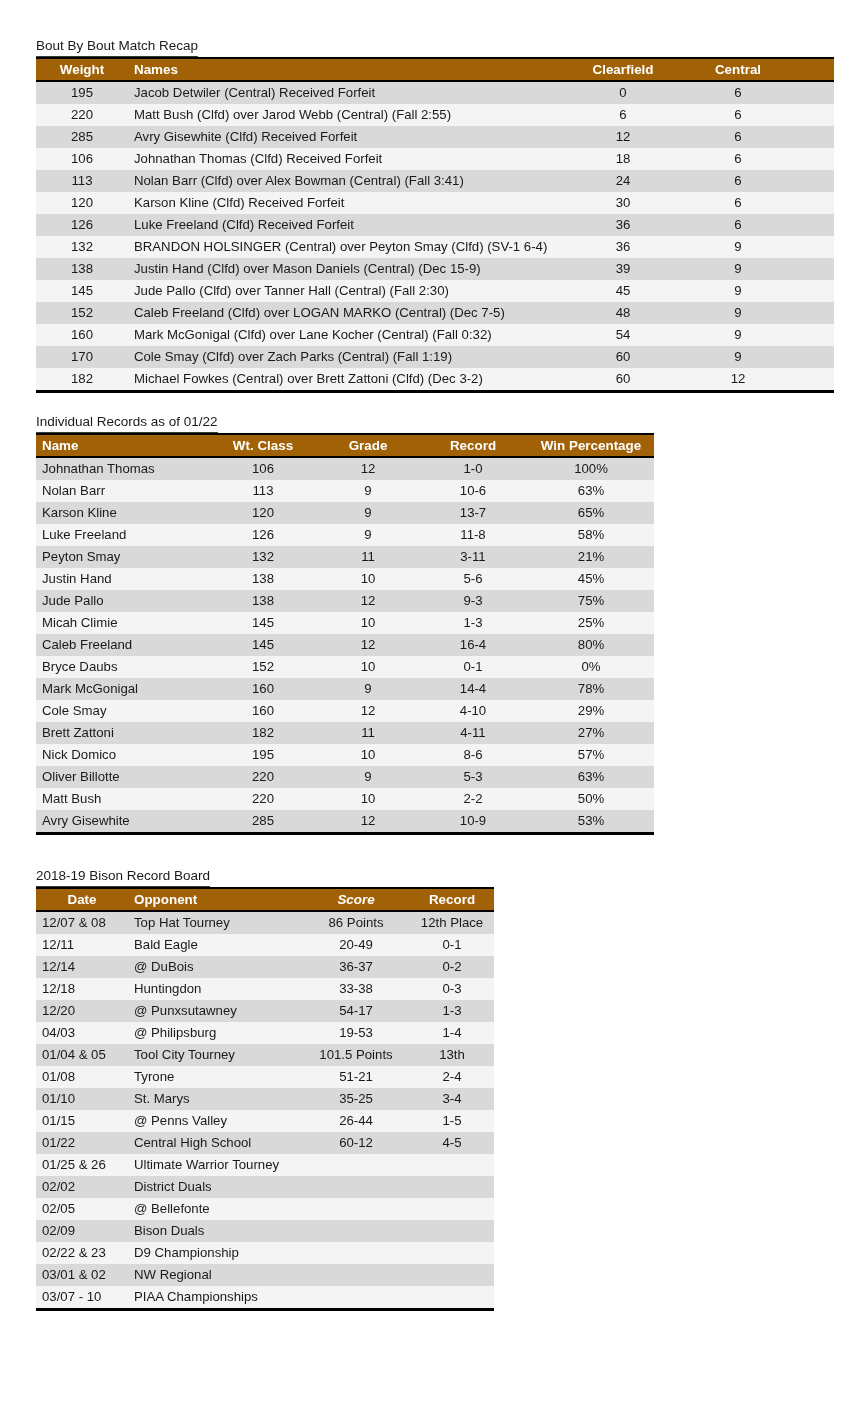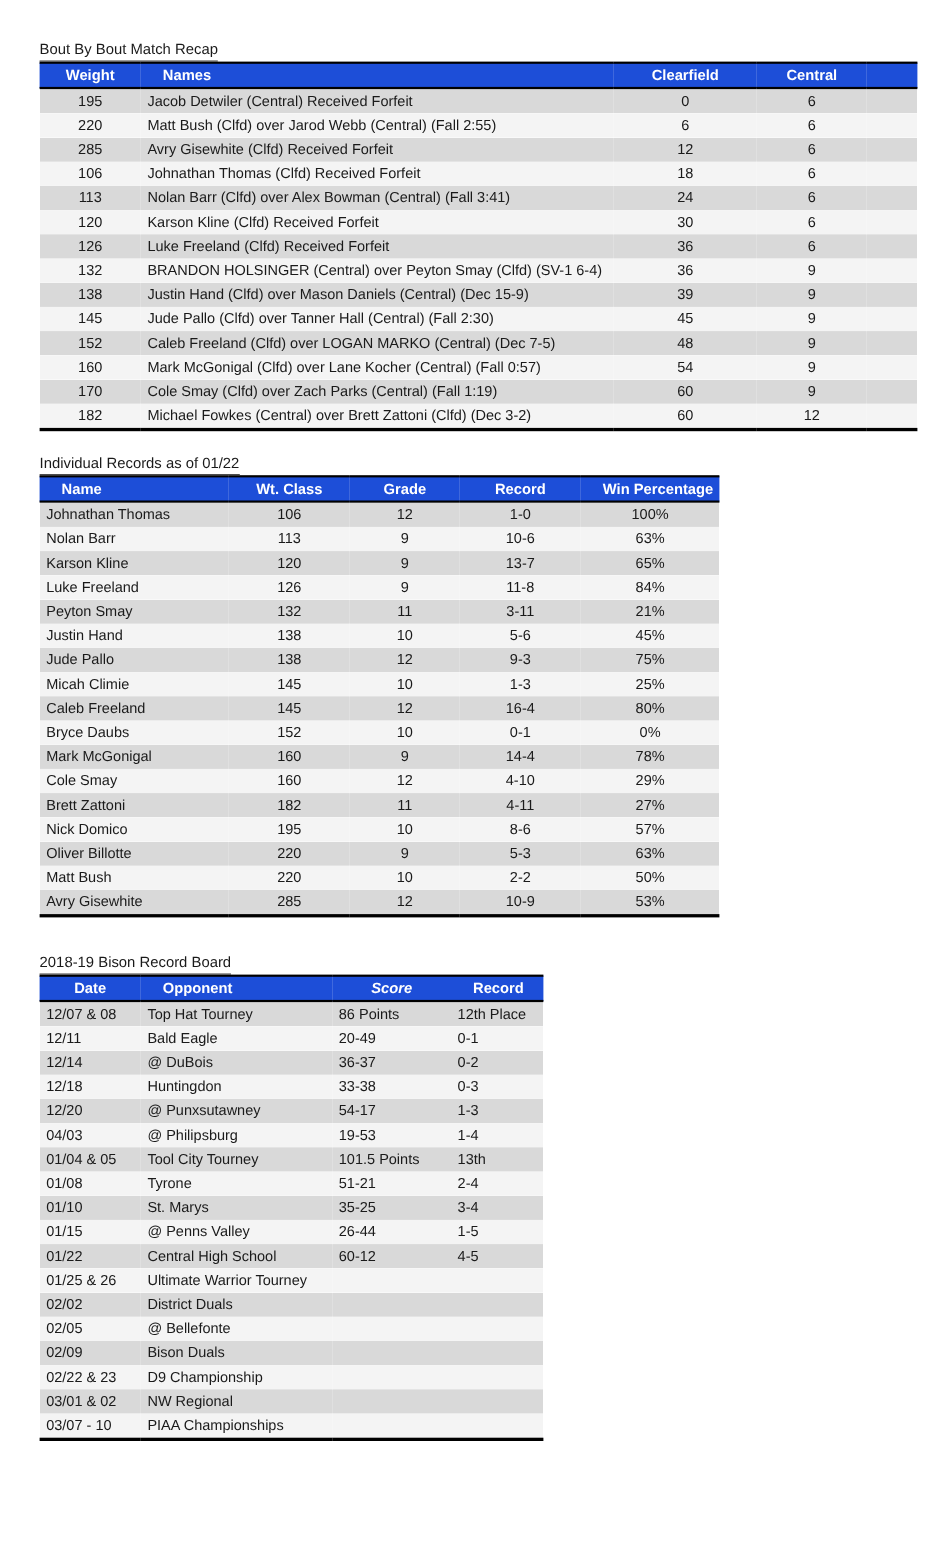--- a/index.html
+++ b/index.html
@@ -36,46 +36,46 @@
   .section { position: absolute; }
 
   table.grid {
     border-collapse: collapse;
     table-layout: fixed;
     font-size: 13.2px;
     color: #1a1a1a;
   }
 
   table.grid thead th {
-    background: #1d4ed8;
+    background: #a16207;
     color: #ffffff;
     font-weight: bold;
     font-size: 13.4px;
-    padding: 3px 20px;
+    padding: 3px 6px;
     border-top: 2.5px solid #000000;
     border-bottom: 2.5px solid #000000;
     white-space: nowrap;
   }
 
   table.grid tbody td {
     padding: 3px 6px;
     white-space: nowrap;
     overflow: hidden;
   }
 
   table.grid tbody tr.odd td { background: #d9d9d9; }
   table.grid tbody tr.even td { background: #f4f4f4; }
 
   table.grid tbody tr:last-child td {
     border-bottom: 3px solid #000000;
   }
 
   .ta-l { text-align: left; }
   .ta-c { text-align: center; }
-  .ta-r { text-align: left; }
+  .ta-r { text-align: center; }
 
   
   #sec-bout { left: 36px; top: 36px; }
   #tbl-bout { width: 798px; }
   #tbl-bout col.c-weight { width: 92px; }
   #tbl-bout col.c-names  { width: 430px; }
   #tbl-bout col.c-clf    { width: 130px; }
   #tbl-bout col.c-cen    { width: 100px; }
   #tbl-bout col.c-pad    { width: 46px; }
   #tbl-bout tbody td { height: 16px; }
@@ -201,21 +201,21 @@
           </tr>
           <tr class="odd">
             <td class="ta-c">152</td>
             <td class="ta-l">Caleb Freeland (Clfd) over LOGAN MARKO (Central) (Dec 7-5)</td>
             <td class="ta-c">48</td>
             <td class="ta-c">9</td>
             <td></td>
           </tr>
           <tr class="even">
             <td class="ta-c">160</td>
-            <td class="ta-l">Mark McGonigal (Clfd) over Lane Kocher (Central) (Fall 0:57)</td>
+            <td class="ta-l">Mark McGonigal (Clfd) over Lane Kocher (Central) (Fall 0:32)</td>
             <td class="ta-c">54</td>
             <td class="ta-c">9</td>
             <td></td>
           </tr>
           <tr class="odd">
             <td class="ta-c">170</td>
             <td class="ta-l">Cole Smay (Clfd) over Zach Parks (Central) (Fall 1:19)</td>
             <td class="ta-c">60</td>
             <td class="ta-c">9</td>
             <td></td>
@@ -270,21 +270,21 @@
             <td class="ta-c">120</td>
             <td class="ta-c">9</td>
             <td class="ta-c">13-7</td>
             <td class="ta-c">65%</td>
           </tr>
           <tr class="even">
             <td class="ta-l">Luke Freeland</td>
             <td class="ta-c">126</td>
             <td class="ta-c">9</td>
             <td class="ta-c">11-8</td>
-            <td class="ta-c">84%</td>
+            <td class="ta-c">58%</td>
           </tr>
           <tr class="odd">
             <td class="ta-l">Peyton Smay</td>
             <td class="ta-c">132</td>
             <td class="ta-c">11</td>
             <td class="ta-c">3-11</td>
             <td class="ta-c">21%</td>
           </tr>
           <tr class="even">
             <td class="ta-l">Justin Hand</td>

